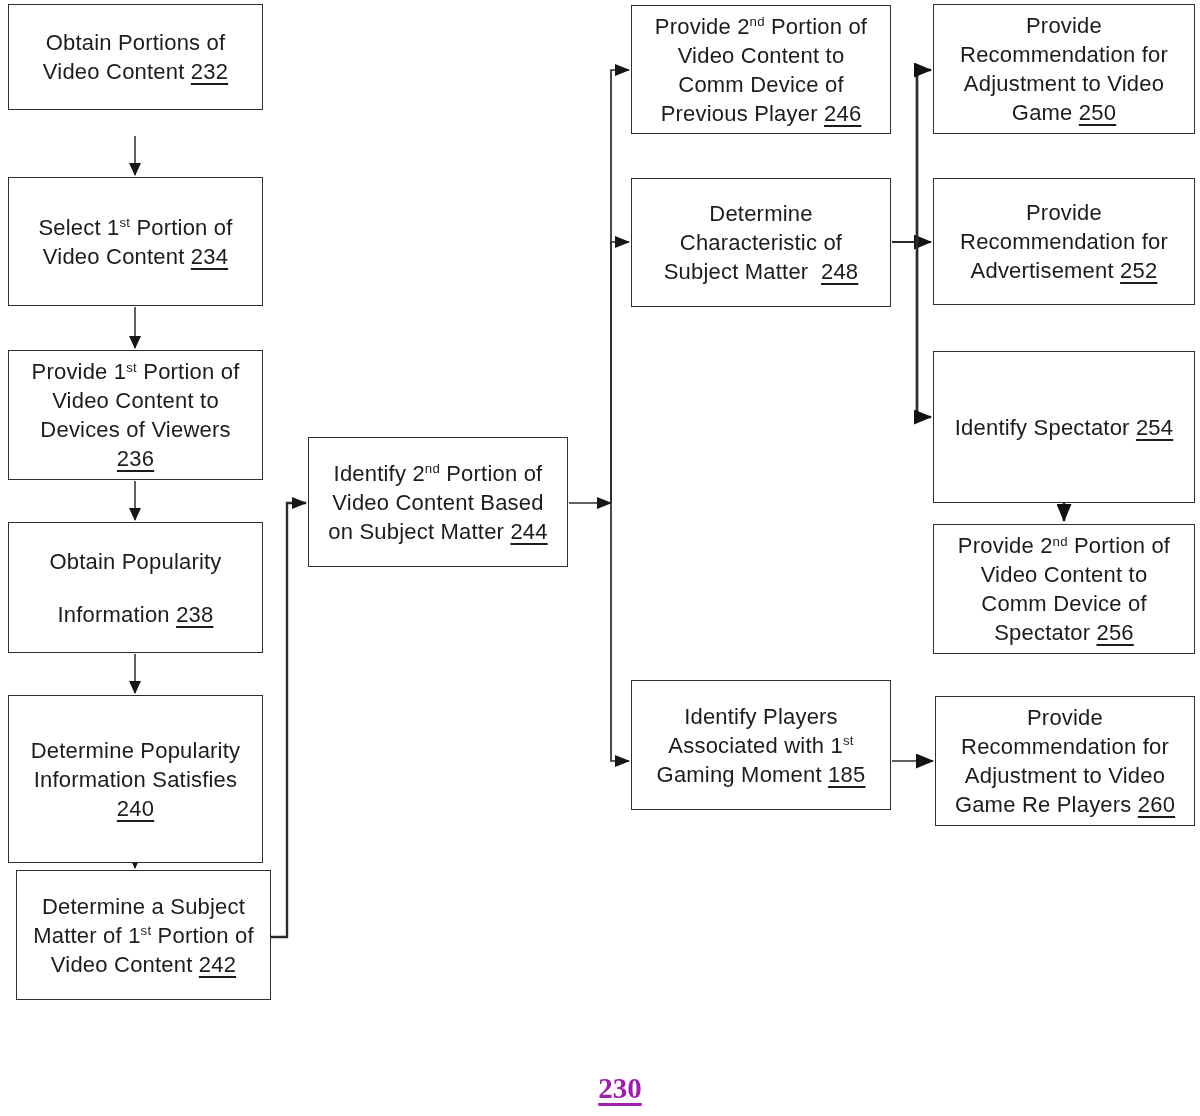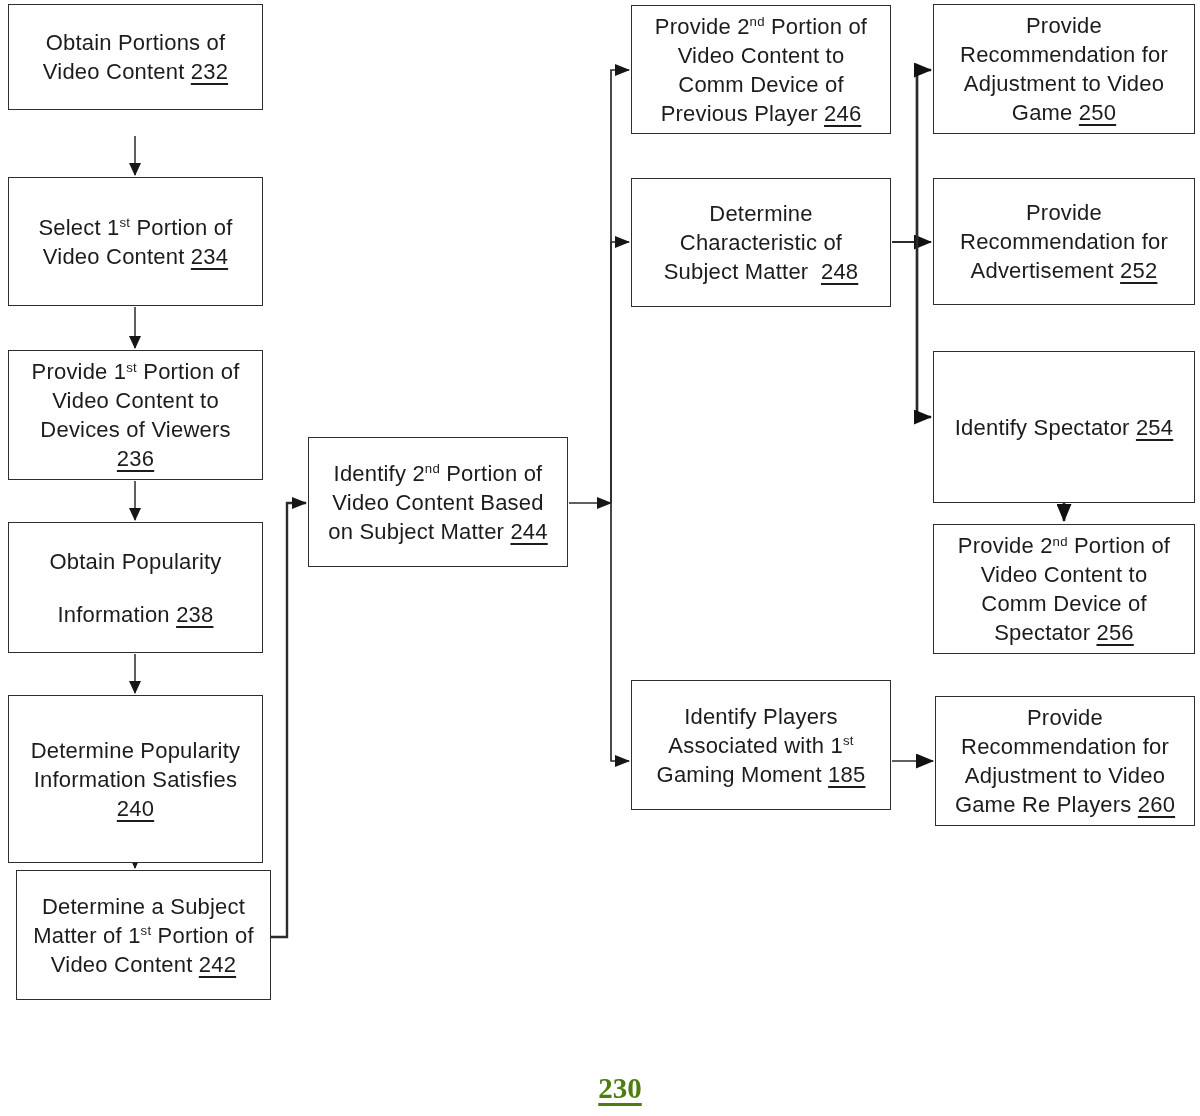--- a/index.html
+++ b/index.html
@@ -56,21 +56,21 @@
   }
   .fig-label {
     position: absolute;
     left: 540px;
     top: 1072px;
     width: 160px;
     text-align: center;
     font-family: "Liberation Serif", serif;
     font-weight: bold;
     font-size: 29px;
-    color: #4d7c0f;
+    color: #a21caf;
     z-index: 1;
   }
   .fig-label .u {
     text-decoration-thickness: 2.5px;
     text-underline-offset: 5px;
   }
 </style>
 </head>
 <body>
 

